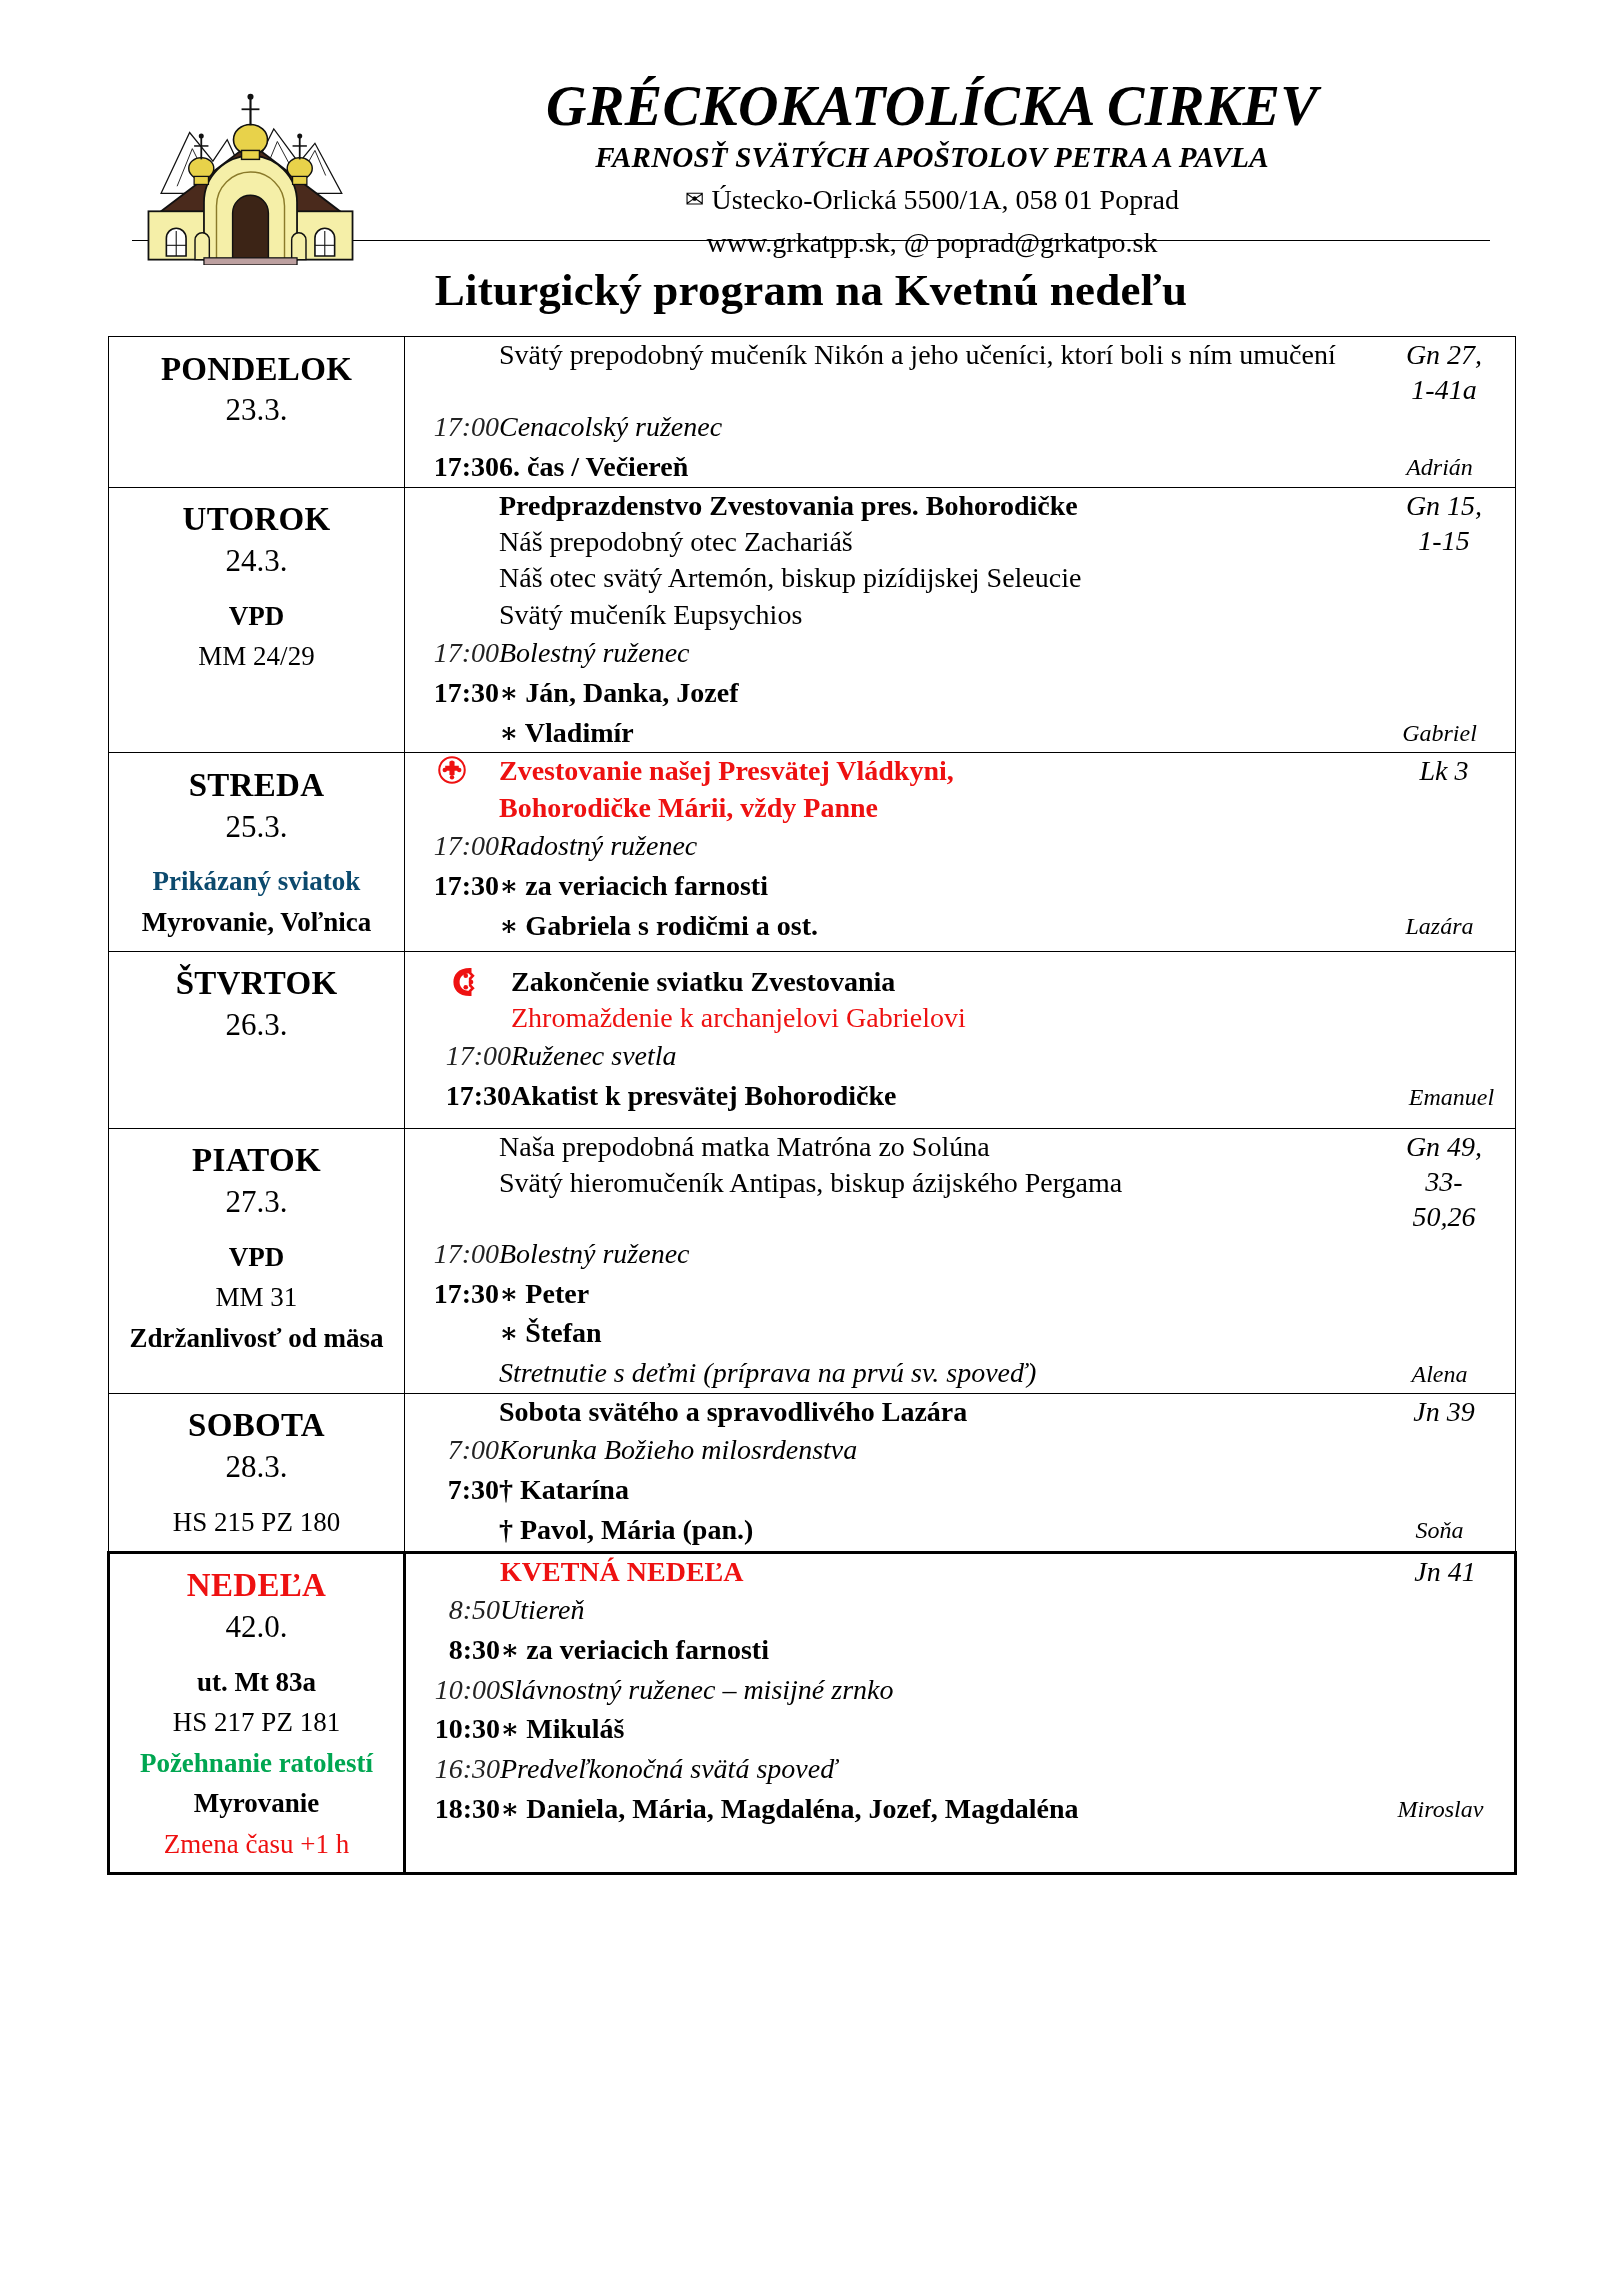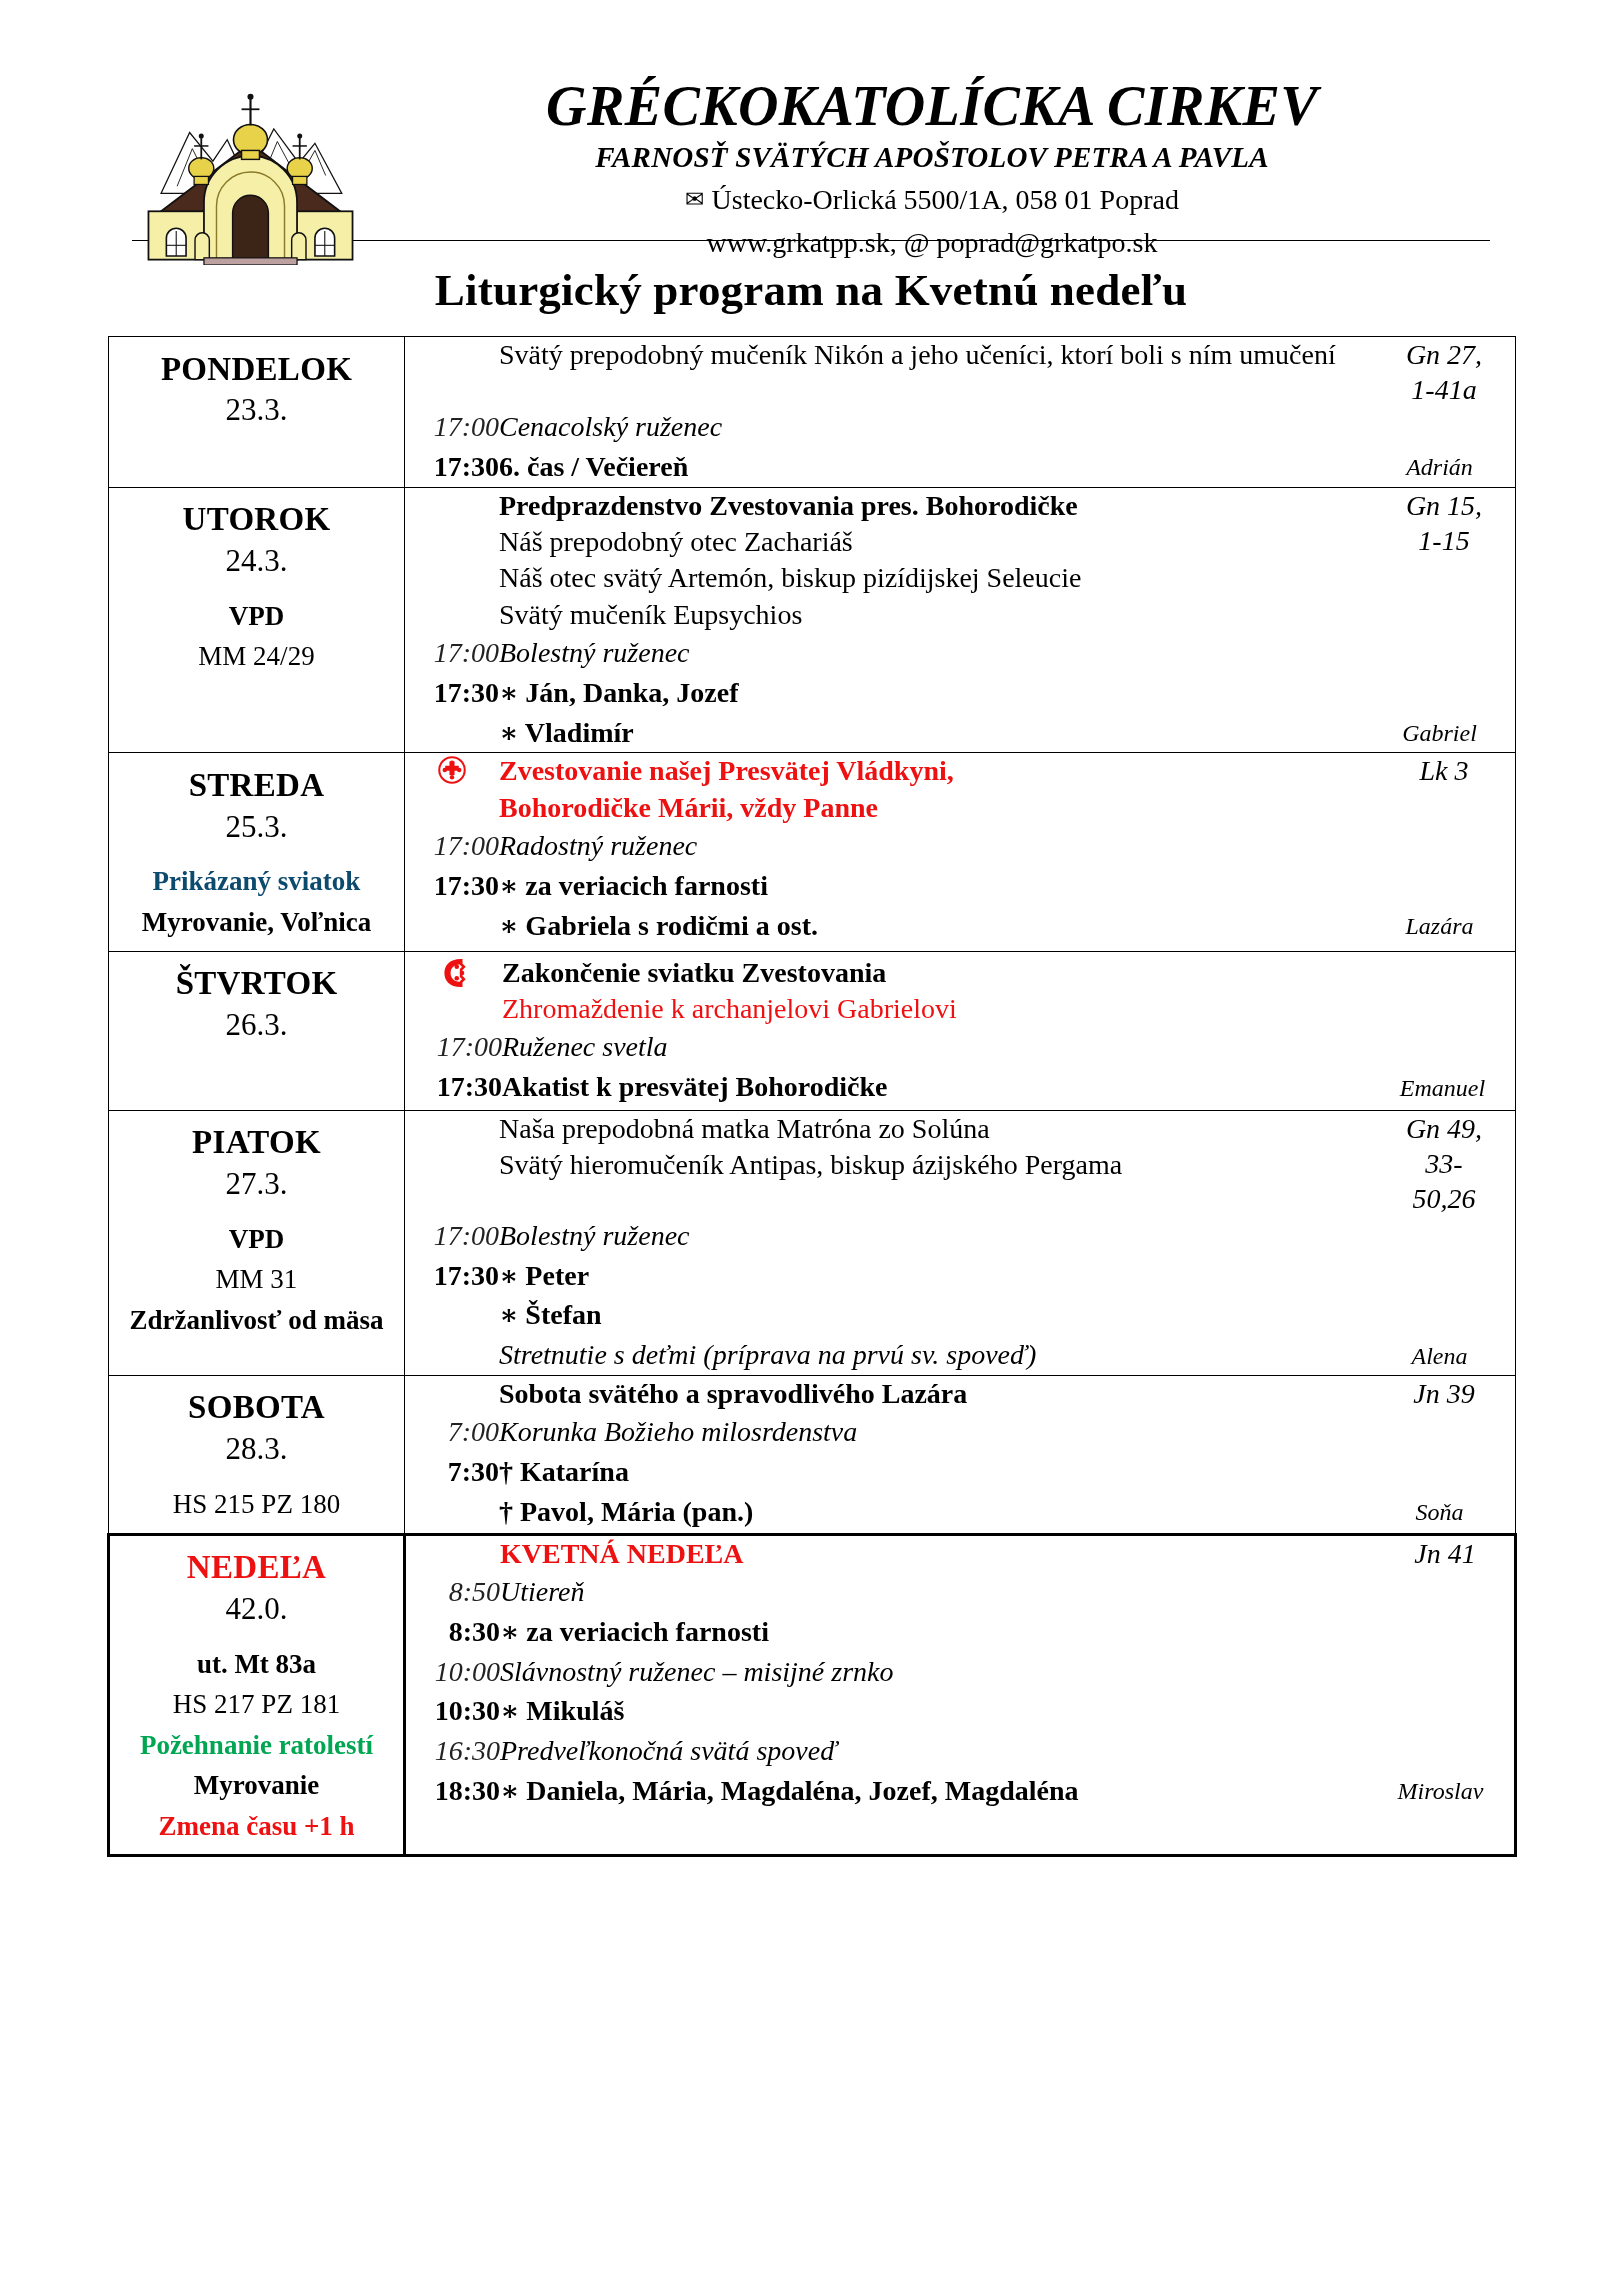--- a/index.html
+++ b/index.html
@@ -194,21 +194,21 @@
     padding-top: 9px;
   }
   .icon-cell svg { display: inline-block; }
 
   
   .hsep { border-top: 1.8px solid #000; }
   .vsep { border-left: 1.8px solid #000; }
 
   
   tr.sunday > td { border: 3.6px solid #000; }
-  .red-strong { color: #ee1111; font-weight: bold; }
+  .red-strong { color: #ee1111; font-weight: normal; }
   .blue-strong { color: #0c4a6e; font-weight: bold; }
   .green-strong { color: #00a651; font-weight: bold; }
 </style>
 </head>
 <body>
 
 <div class="page">
 
   <div class="header">
 
@@ -447,21 +447,21 @@
             </table>
           </td>
         </tr>
         <tr>
           <td>
             <div class="daycell">
               <div class="dayname">ŠTVRTOK</div>
               <div class="daydate">26.3.</div>
             </div>
           </td>
-          <td colspan="3" style="padding: 3px;">
+          <td colspan="3" style="padding: 12px;">
             <table class="inner">
               <colgroup>
                 <col style="width:94px">
                 <col style="width:873px">
                 <col style="width:144px">
               </colgroup>
               <tbody>
                 <tr>
                   <td class="icon-cell vsep"><svg width="30" height="36" viewBox="0 0 34 40">
                       <path d="M24 4 C10 4 5 12 5 20 C5 28 10 36 24 36 L24 30 C16 30 12 26 12 20 C12 14 16 10 24 10 Z" fill="#ee1111"></path>

